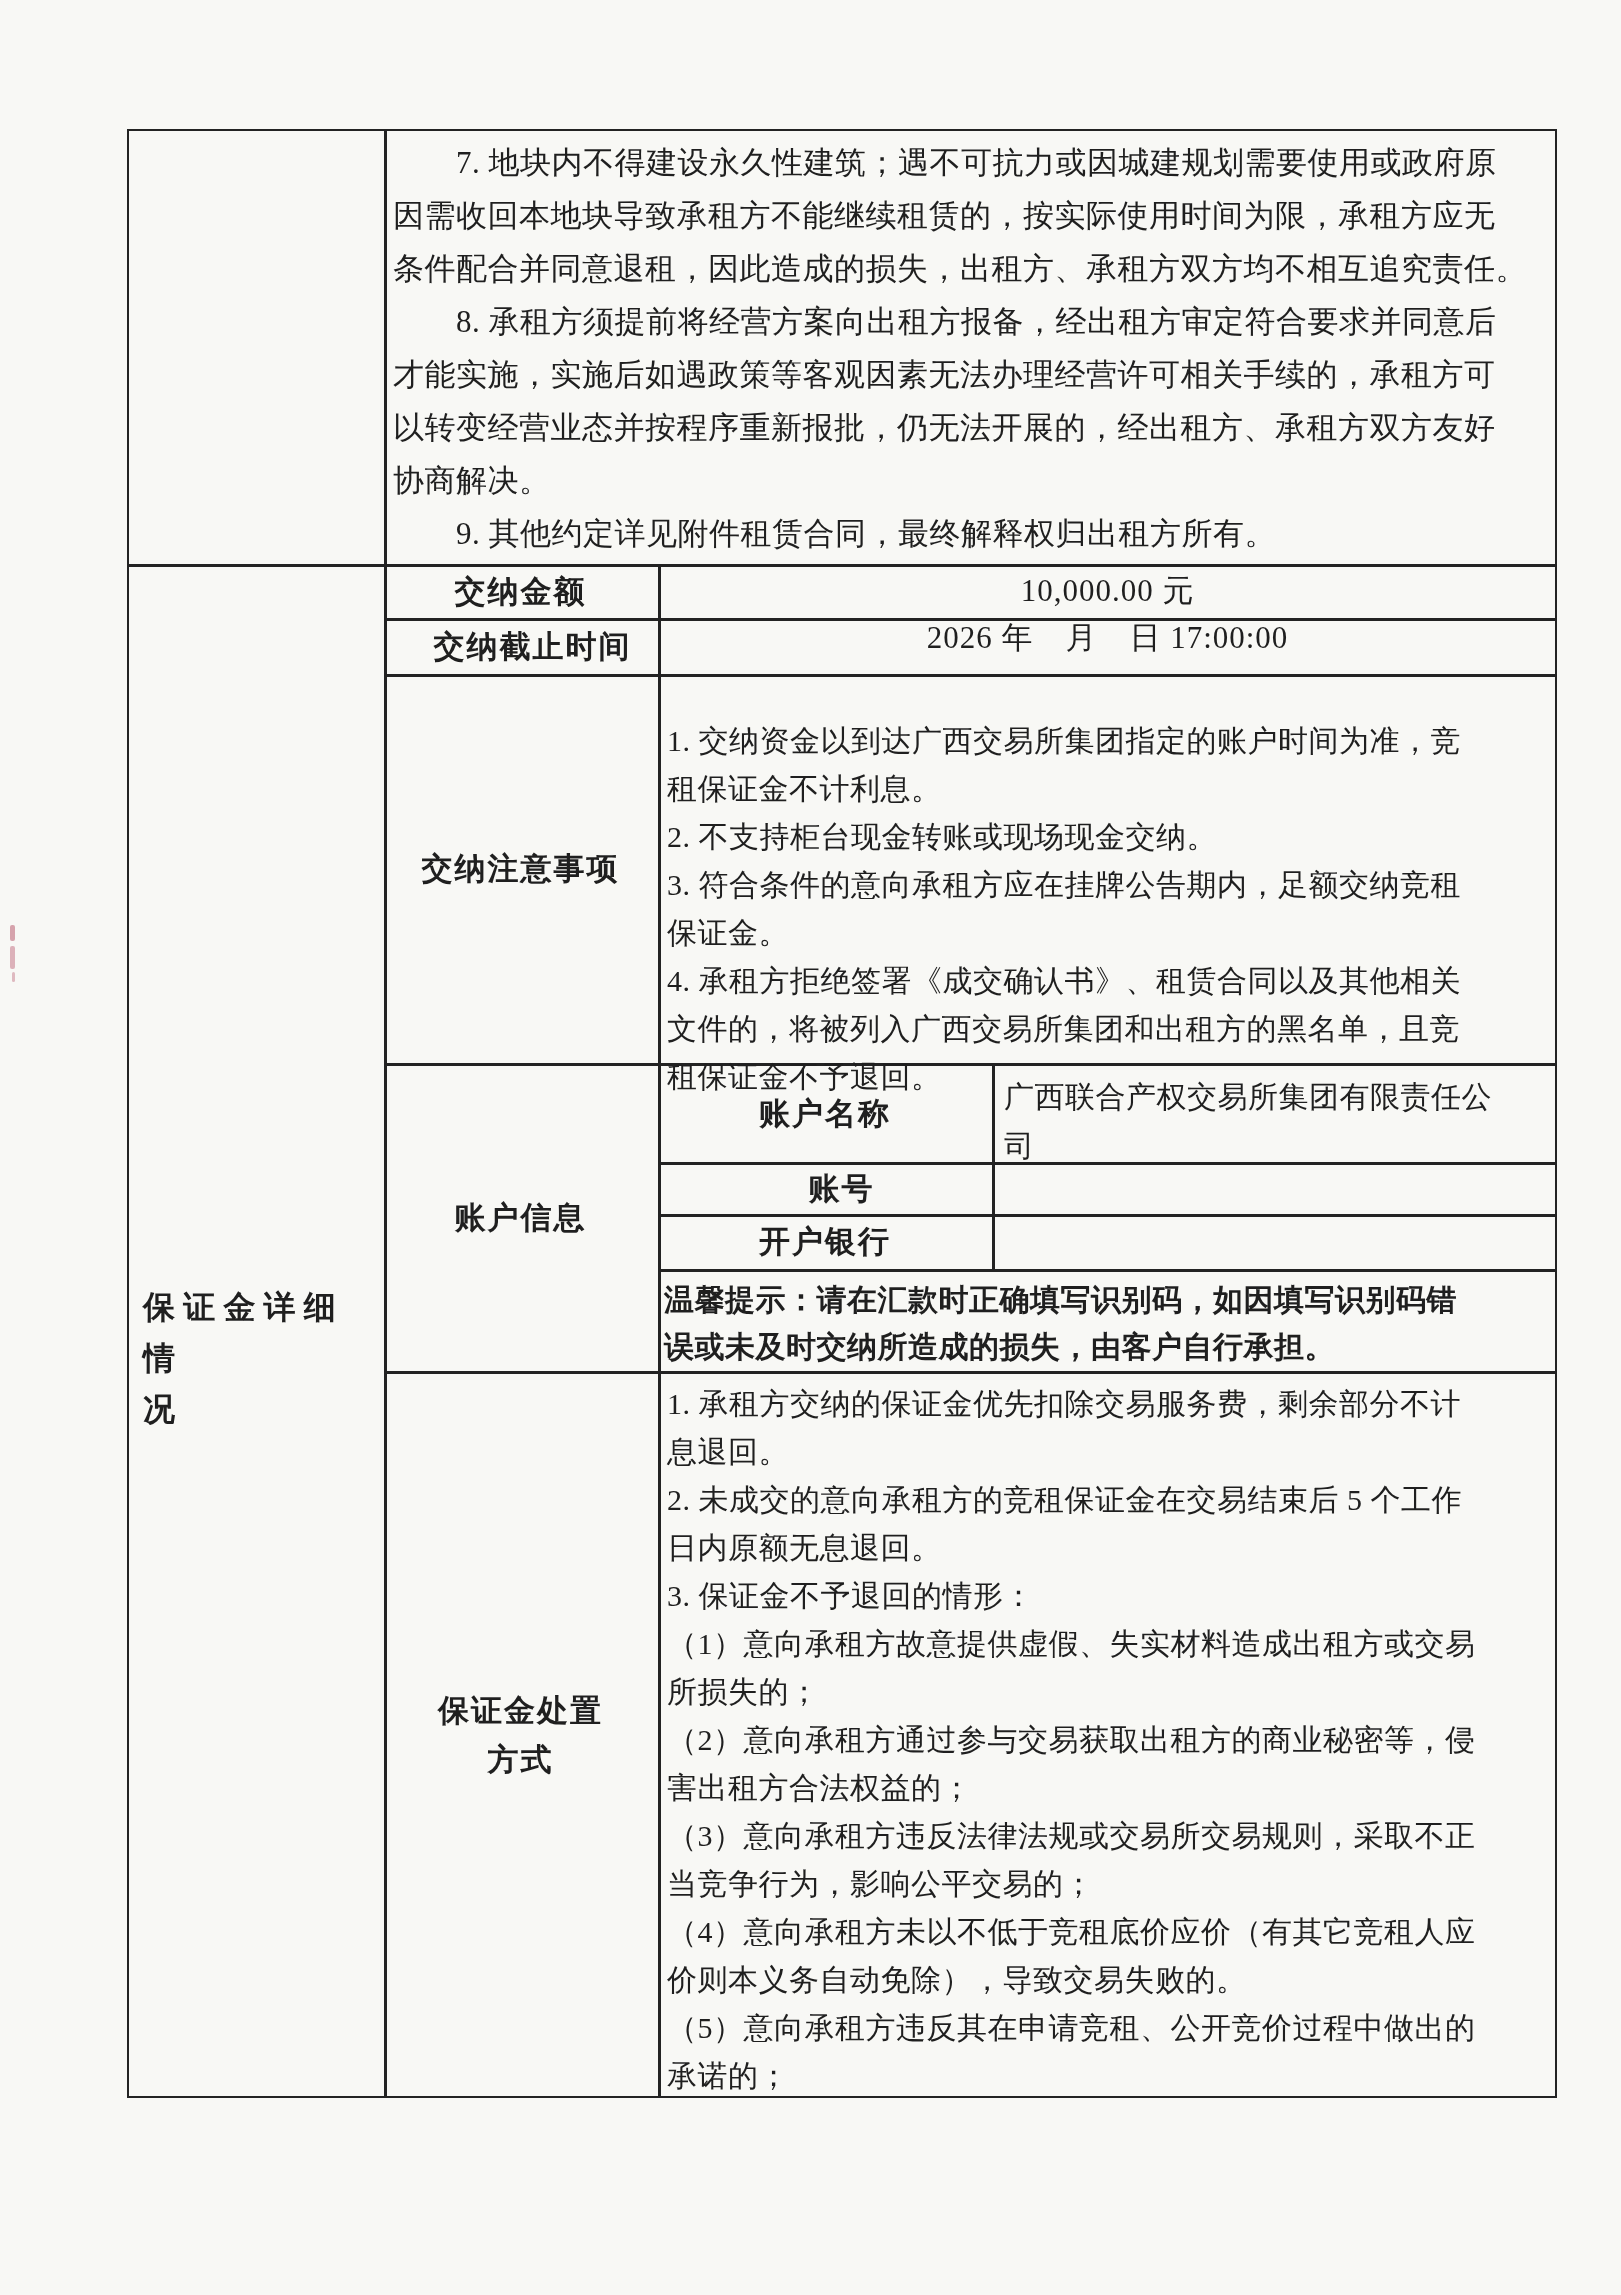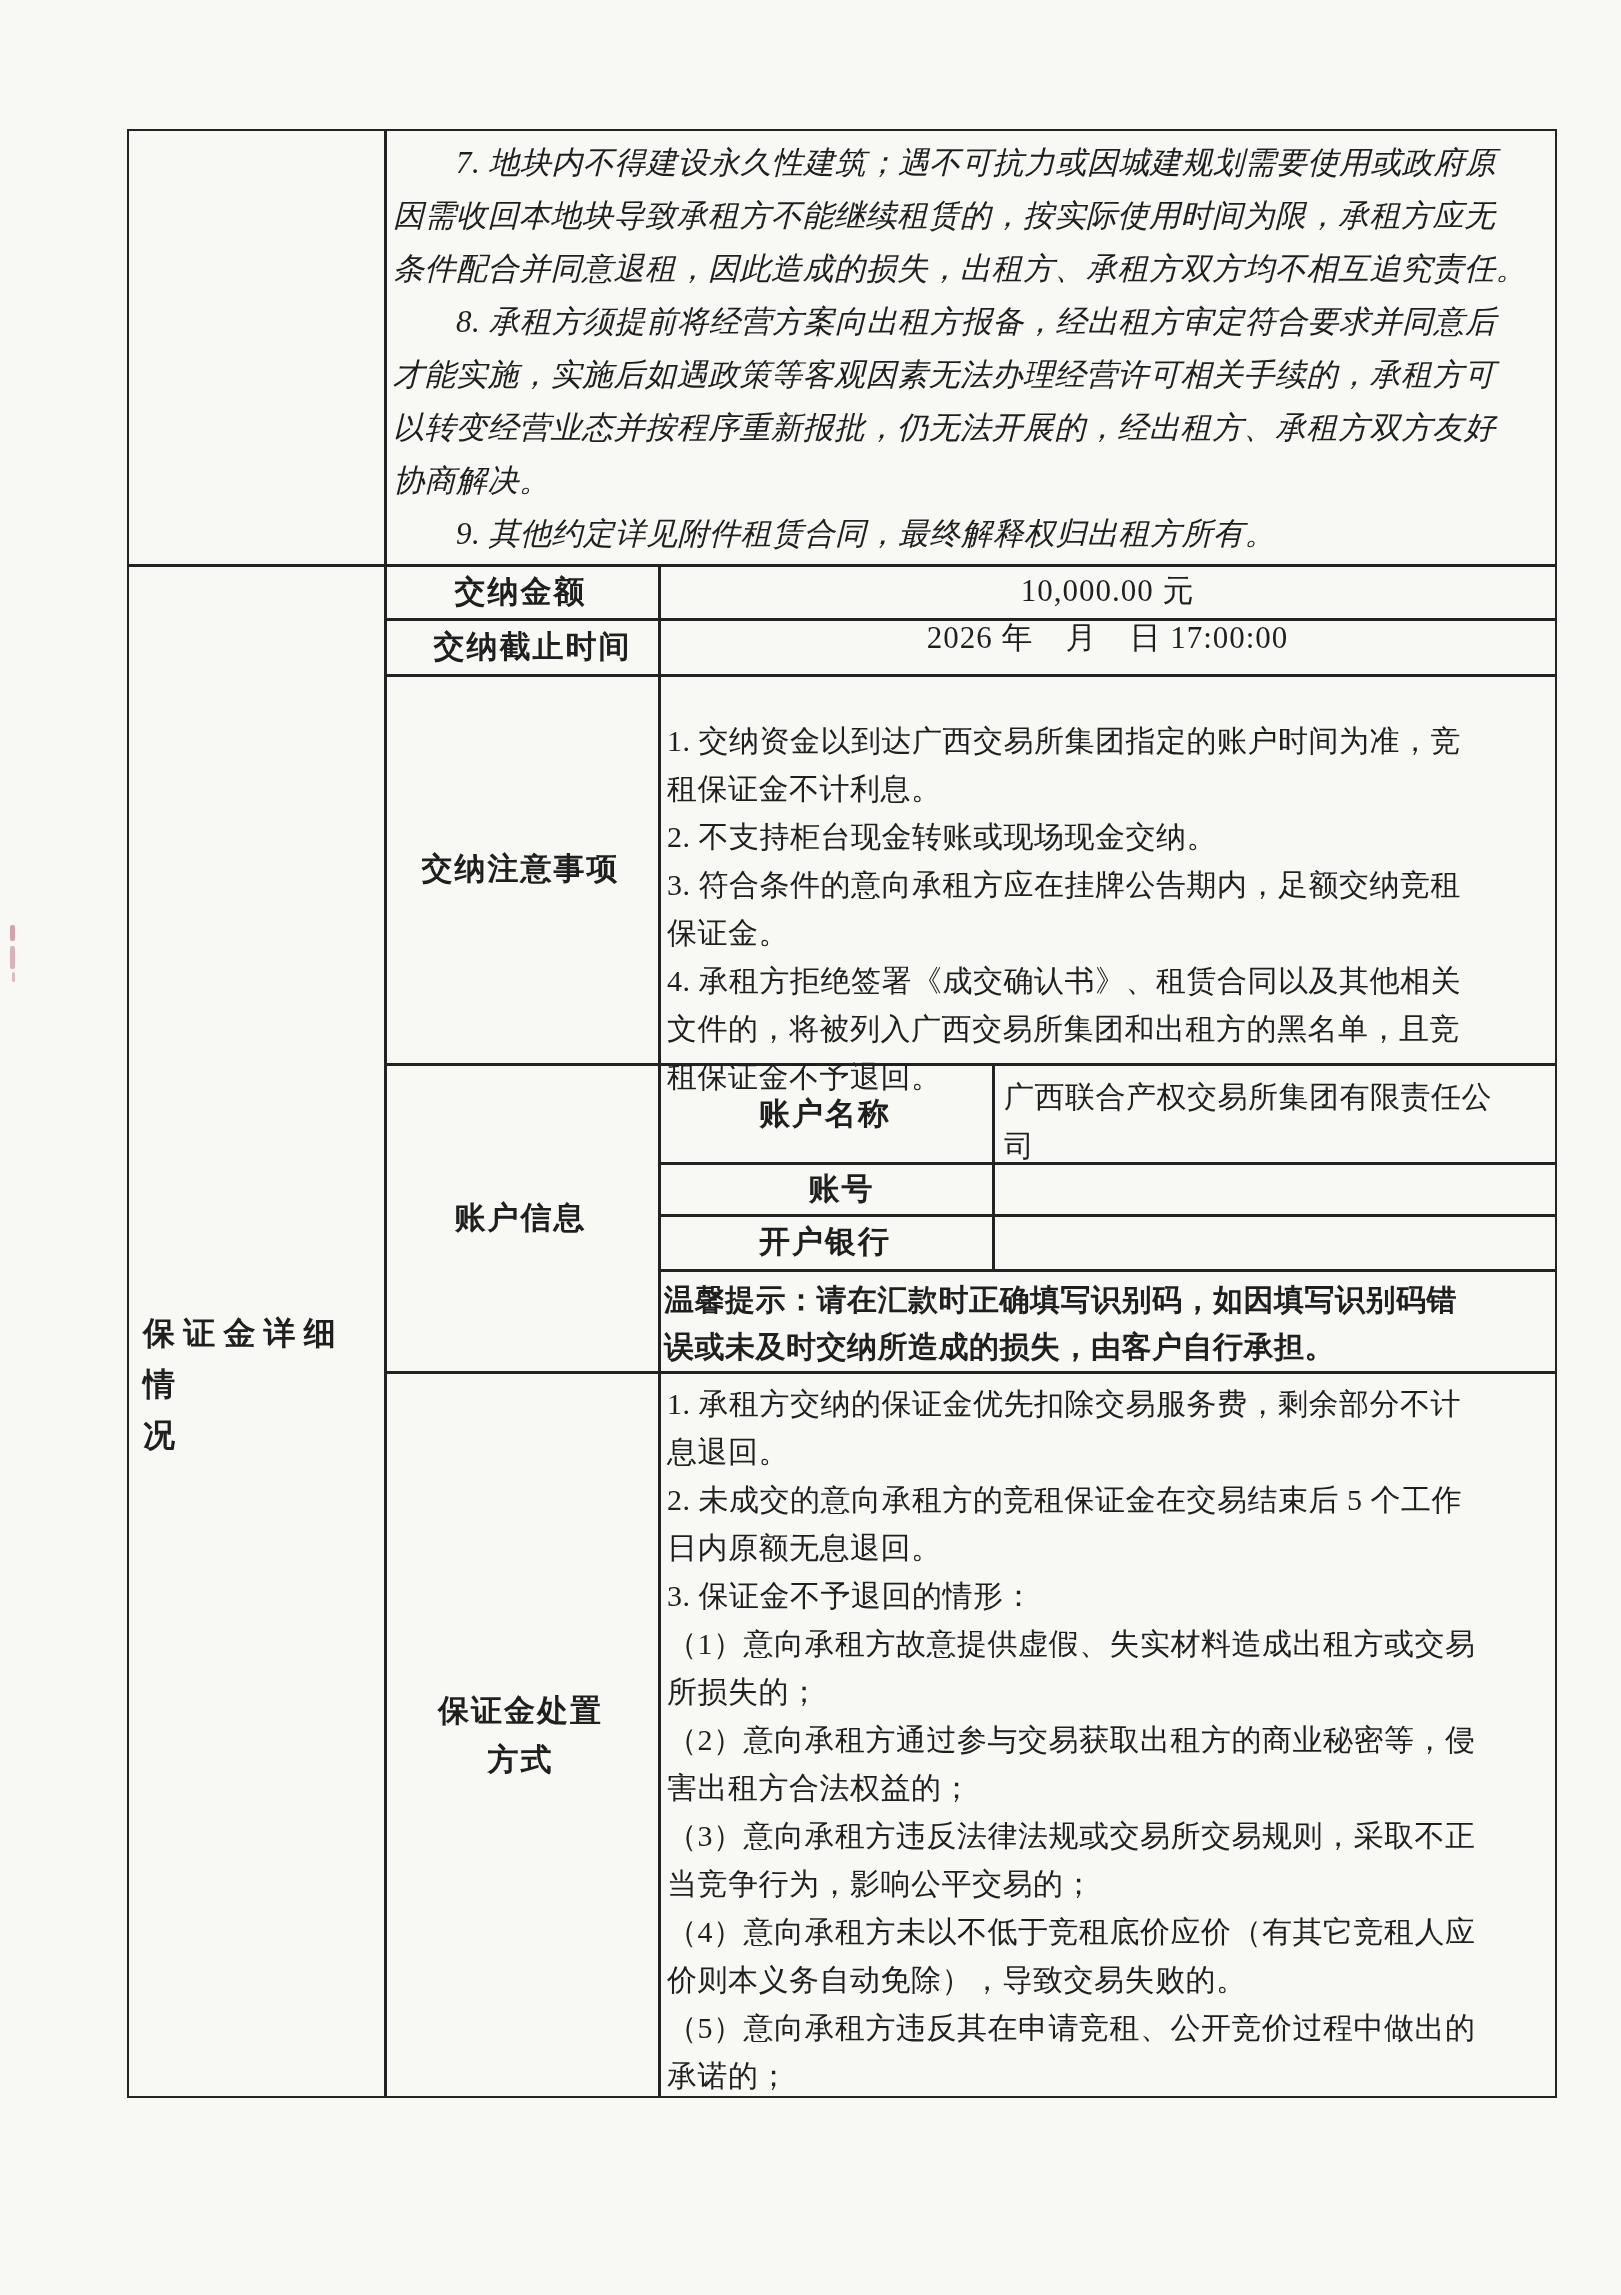--- a/index.html
+++ b/index.html
@@ -13,21 +13,21 @@
   }
   .vline,.hline{position:absolute;background:#232323;}
   .vline{width:2.6px;}
   .hline{height:2.6px;}
   .frame{
     position:absolute;left:127px;top:129px;width:1430px;height:1969px;
     border:2.6px solid #232323;box-sizing:border-box;
   }
   .cell{position:absolute;box-sizing:border-box;}
   .pre{white-space:pre-wrap;}
-  .body-text{font-size:31px;line-height:53px;letter-spacing:0.5px;font-style:italic;}
+  .body-text{font-size:31px;line-height:53px;letter-spacing:0.5px;}
   .small-text{font-size:30px;line-height:48px;letter-spacing:0.5px;}
   .label{
     font-weight:bold;display:flex;align-items:center;justify-content:center;
     text-align:center;font-size:31px;letter-spacing:2px;line-height:49px;
   }
   .value-center{
     display:flex;align-items:center;justify-content:center;
     font-size:31px;letter-spacing:1px;
   }
   .value-left{
@@ -62,21 +62,21 @@
 
   <div class="cell body-text pre" style="left:393px;top:136px;width:1158px;">　　7. 地块内不得建设永久性建筑；遇不可抗力或因城建规划需要使用或政府原
 因需收回本地块导致承租方不能继续租赁的，按实际使用时间为限，承租方应无
 条件配合并同意退租，因此造成的损失，出租方、承租方双方均不相互追究责任。
 　　8. 承租方须提前将经营方案向出租方报备，经出租方审定符合要求并同意后
 才能实施，实施后如遇政策等客观因素无法办理经营许可相关手续的，承租方可
 以转变经营业态并按程序重新报批，仍无法开展的，经出租方、承租方双方友好
 协商解决。
 　　9. 其他约定详见附件租赁合同，最终解释权归出租方所有。</div>
 
-  <div class="cell section-label pre" style="left:143px;top:1282px;width:235px;margin-top:26px;">保证金详细情
+  <div class="cell section-label pre" style="left:143px;top:1282px;width:235px;">保证金详细情
 况</div>
 
   <div class="cell label" style="left:384px;top:564px;width:273px;height:54px;">交纳金额</div>
   <div class="cell value-center" style="left:658px;top:564px;width:899px;height:54px;">10,000.00 元</div>
 
   <div class="cell label" style="left:384px;top:618px;width:273px;height:56px;padding-left:24px;">交纳截止时间</div>
   <div class="cell value-center" style="left:658px;top:618px;width:899px;height:40px;">2026 年　月　日 17:00:00</div>
 
   <div class="cell label" style="left:384px;top:674px;width:273px;height:389px;">交纳注意事项</div>
   <div class="cell small-text pre" style="left:667px;top:681px;width:879px;line-height:48px;margin-top:36px;">1. 交纳资金以到达广西交易所集团指定的账户时间为准，竞

